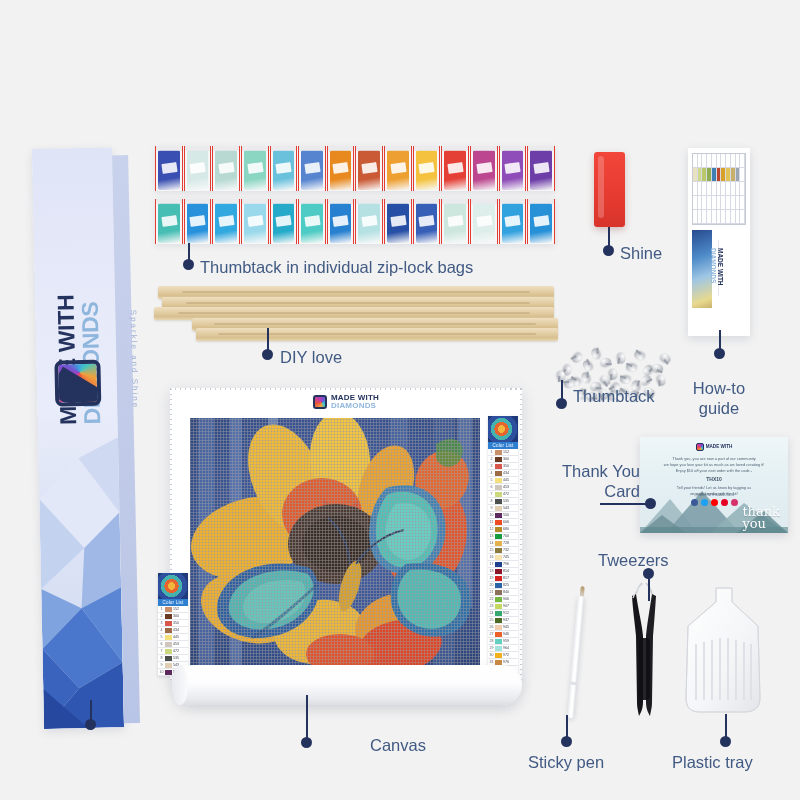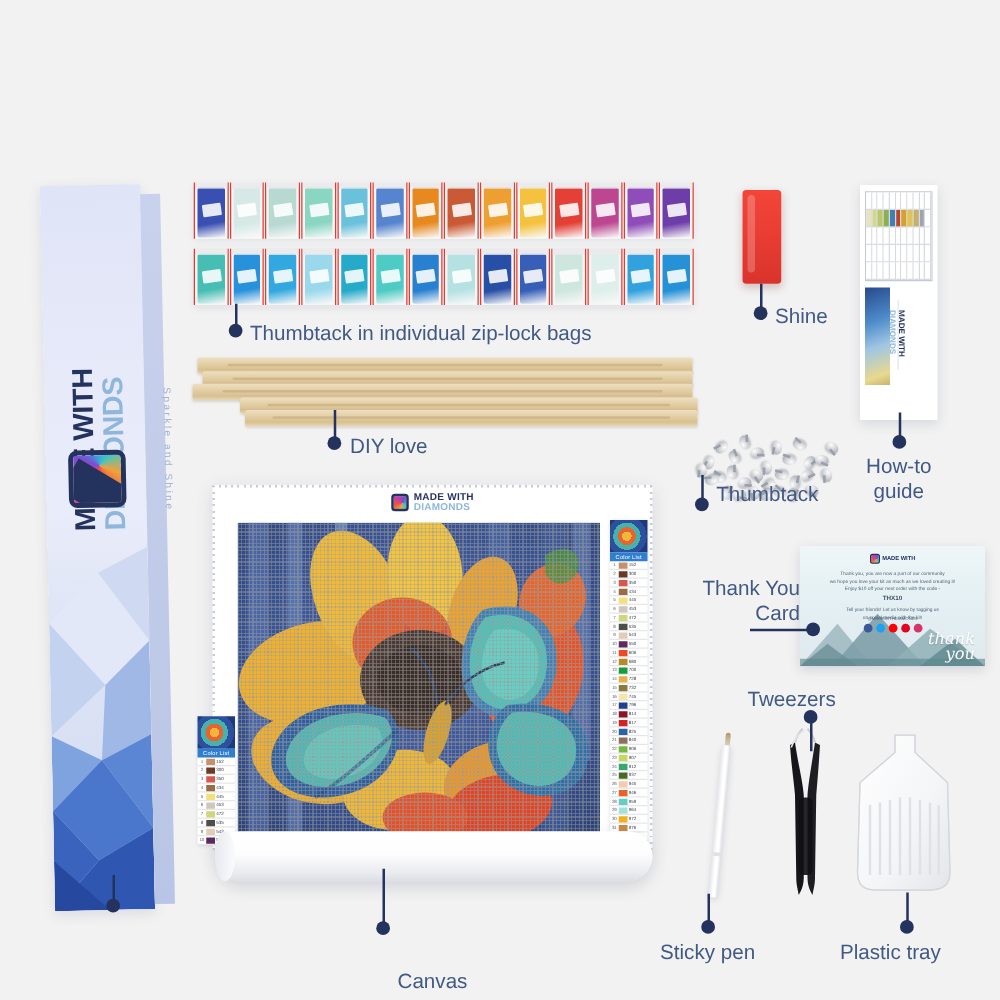--- a/index.html
+++ b/index.html
@@ -221,21 +221,21 @@
   .tycard .logo i { width:8px;height:8px;border:1.4px solid #24325e;border-radius:2px;
                     background: conic-gradient(from 200deg at 70% 55%, #f0a23c,#e9543f,#c23bb0,#7a4fd0,#3aa0e0,#49c6bd,#f0a23c);}
   .tycard .logo b { font-size:4.6px; color:#24325e; line-height:1.05; }
   .tycard .msg { position:absolute; left:14px; right:14px; top:19px; text-align:center;
                  font-size:3.9px; line-height:1.55; color:#4f6275; }
   .tycard .code { font-size:5px; font-weight:700; color:#3d4f63; margin:1.5px 0; }
   .tycard .socials { position:absolute; left:0; top:62px; width:100%; display:flex; justify-content:center; gap:3px; }
   .tycard .socials i { width:7px;height:7px;border-radius:50%; display:block; }
   .tycard .handle { position:absolute; left:0; top:56px; width:100%; text-align:center; font-size:3.4px; color:#5d6f80; }
   .tycard .script { position:absolute; right:8px; bottom:4px; font-family:"DejaVu Serif", serif;
-                    font-style: italic; font-size: 13px; color:#ffffff; line-height:.88; text-align:right;
+                    font-size: 13px; color:#ffffff; line-height:.88; text-align:left;
                     text-shadow: 0 1px 1px rgba(90,110,120,.35); }
 
   
   .pen { position:absolute; left:573px; top:586px; width:7px; height:132px; transform: rotate(5deg); }
   .pen .body { position:absolute; left:0; top:10px; width:7px; height:122px; border-radius:3px;
                background: linear-gradient(90deg,#e9eaee,#ffffff 40%,#ffffff 60%,#d8dade); box-shadow:0 2px 5px rgba(70,80,110,.18);}
   .pen .tip { position:absolute; left:1.5px; top:0; width:4px; height:13px;
               background: linear-gradient(180deg,#b49663,#e4e6ea); border-radius:2px 2px 0 0; }
   .pen .ring{ position:absolute; left:0; top:96px; width:7px; height:3px; background:#dfe1e6;}
 
@@ -516,21 +516,21 @@
       </div>
     <div class="gimg"></div>
     <div class="gline"></div>
     <div class="glogo">
       <b>MADE WITH</b>
         <s>DIAMONDS</s>
     </div>
   </div>
   <div class="lead v" style="left:719px; top:330px; height:22px;"></div>
   <div class="dot" style="left:714px; top:348px;"></div>
-  <div class="callout lbl-center" style="left:659px; top:363px; width:120px;">
+  <div class="callout lbl-center" style="left:659px; top:378px; width:120px;">
     <span class="txt">How-to
 guide</span>
   </div>
 
   <div class="tacks" id="tackpile">
       <div class="tack" style="left: 6px; top: 20px; transform: rotate(102deg);"></div>
       <div class="tack" style="left: 16px; top: 8px; transform: rotate(136deg);"></div>
       <div class="tack" style="left: 26px; top: 16px; transform: rotate(230deg);"></div>
       <div class="tack" style="left: 34px; top: 4px; transform: rotate(250deg);"></div>
       <div class="tack" style="left: 44px; top: 12px; transform: rotate(344deg);"></div>
@@ -877,21 +877,21 @@
             <u>10</u>
             <i style="background: rgb(92, 42, 94);"></i>
             <s>550</s>
           </div>
         </div>
     </div>
   </div>
   <div class="roll"></div>
   <div class="lead v" style="left:306px; top:695px; height:45px;"></div>
   <div class="dot" style="left:301px; top:737px;"></div>
-  <div class="callout" style="left:318px; top:775px; width:160px;">
+  <div class="callout" style="left:318px; top:735px; width:160px;text-align:center;">
     <span class="txt">Canvas</span>
   </div>
 
   <div class="tycard">
     <div class="mnt">
       <svg width="148" height="52" viewBox="0 0 148 52" preserveAspectRatio="none">
         <polygon points="0,52 30,18 58,52" fill="#9cb8bf" opacity=".85"></polygon>
         <polygon points="26,52 62,10 100,52" fill="#7e9fa8" opacity=".9"></polygon>
         <polygon points="70,52 104,22 148,52" fill="#8fb0b6" opacity=".85"></polygon>
         <polygon points="0,52 22,34 46,52" fill="#6e9298" opacity=".85"></polygon>

